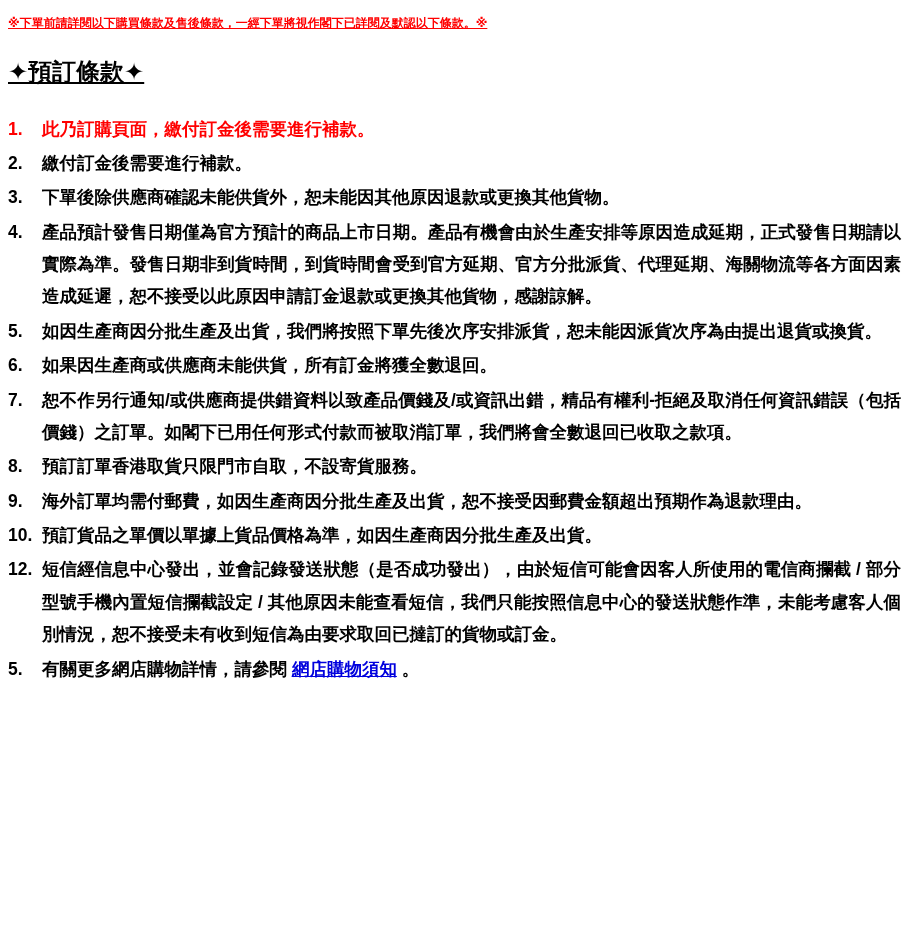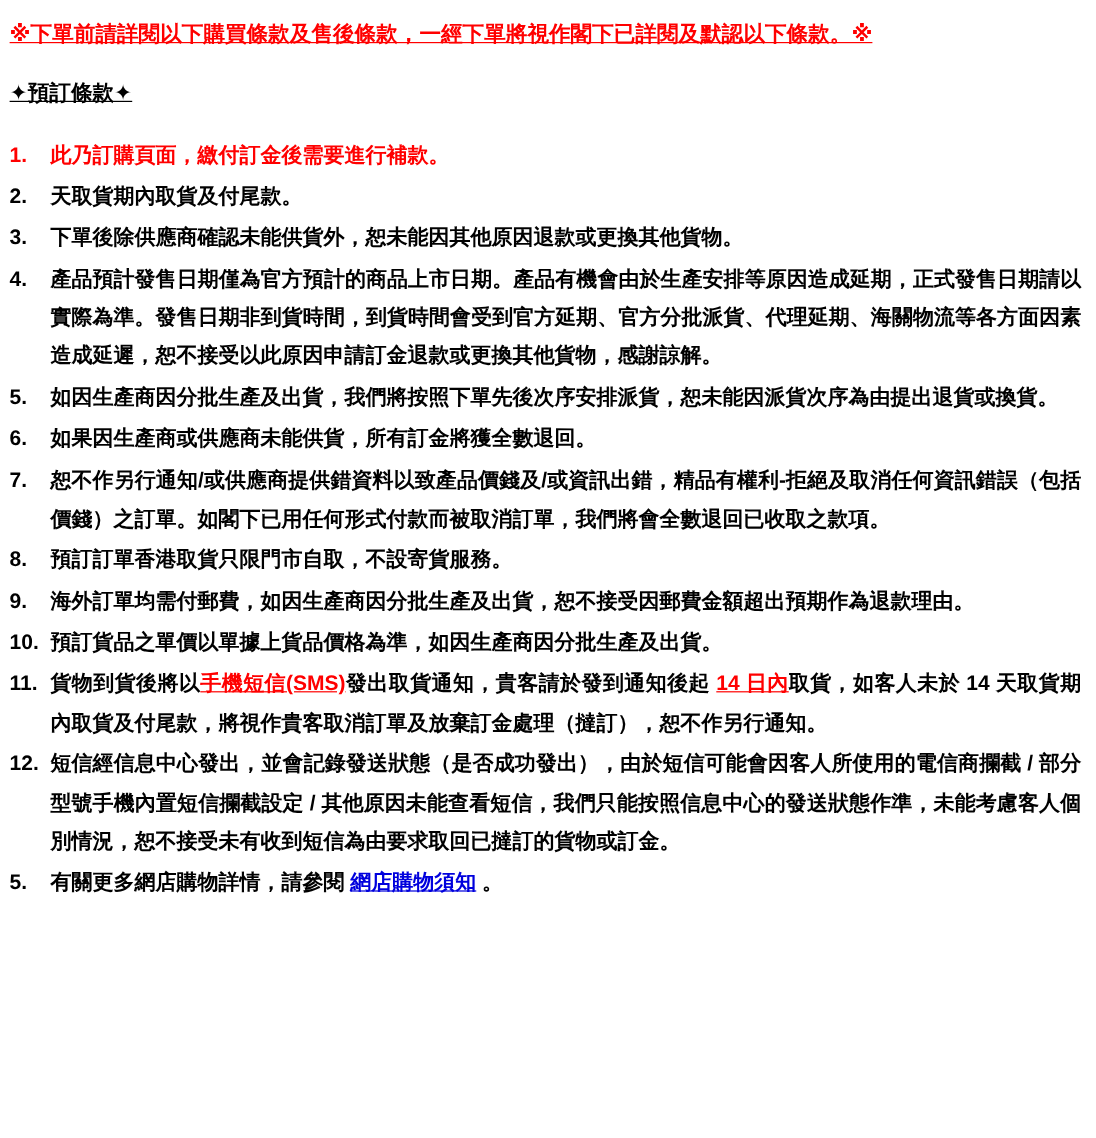--- a/index.html
+++ b/index.html
@@ -15,27 +15,27 @@
     font-family: "Liberation Sans", "DejaVu Sans", sans-serif;
     font-weight: bold;
     font-size: 17.5px;
     line-height: 1.85;
     color: #000000;
   }
   .title {
     color: #ff0000;
     text-decoration: underline;
     margin: 0 0 16px 0;
-    font-size: 18px;
+    font-size: 12px;
   }
   .section-heading {
     color: #000000;
     text-decoration: underline;
     margin: 0 0 18px 0;
-    font-size: 18px;
+    font-size: 24px;
   }
   .terms-list {
     margin: 0;
   }
   .term {
     display: flex;
     align-items: flex-start;
     margin: 0 0 2px 0;
   }
   .term-num {
@@ -60,21 +60,21 @@
 
   <div class="section-heading">✦預訂條款✦</div>
 
   <div class="terms-list">
       <div class="term">
         <span class="term-num num-red">1.</span>
         <span class="term-text"><span class="seg-red">此乃訂購頁面，繳付訂金後需要進行補款。</span></span>
       </div>
       <div class="term">
         <span class="term-num">2.</span>
-        <span class="term-text"><span class="seg-normal">天取貨期內取貨及付尾款。</span></span>
+        <span class="term-text"><span class="seg-normal">繳付訂金後需要進行補款。</span></span>
       </div>
       <div class="term">
         <span class="term-num">3.</span>
         <span class="term-text"><span class="seg-normal">下單後除供應商確認未能供貨外，恕未能因其他原因退款或更換其他貨物。</span></span>
       </div>
       <div class="term">
         <span class="term-num">4.</span>
         <span class="term-text"><span class="seg-normal">產品預計發售日期僅為官方預計的商品上市日期。產品有機會由於生產安排等原因造成延期，正式發售日期請以實際為準。發售日期非到貨時間，到貨時間會受到官方延期、官方分批派貨、代理延期、海關物流等各方面因素造成延遲，恕不接受以此原因申請訂金退款或更換其他貨物，感謝諒解。</span></span>
       </div>
       <div class="term">
@@ -95,24 +95,20 @@
       </div>
       <div class="term">
         <span class="term-num">9.</span>
         <span class="term-text"><span class="seg-normal">海外訂單均需付郵費，如因生產商因分批生產及出貨，恕不接受因郵費金額超出預期作為退款理由。</span></span>
       </div>
       <div class="term">
         <span class="term-num">10.</span>
         <span class="term-text"><span class="seg-normal">預訂貨品之單價以單據上貨品價格為準，如因生產商因分批生產及出貨。</span></span>
       </div>
       <div class="term">
-        <span class="term-num">11.</span>
-        <span class="term-text"><span class="seg-normal">貨物到貨後將以</span><span class="seg-red-underline">手機短信(SMS)</span><span class="seg-normal">發出取貨通知，貴客請於發到通知後起 </span><span class="seg-red-underline">14 日內</span><span class="seg-normal">取貨，如客人未於 14 天取貨期內取貨及付尾款，將視作貴客取消訂單及放棄訂金處理（撻訂），恕不作另行通知。</span></span>
-      </div>
-      <div class="term">
         <span class="term-num">12.</span>
         <span class="term-text"><span class="seg-normal">短信經信息中心發出，並會記錄發送狀態（是否成功發出），由於短信可能會因客人所使用的電信商攔截 / 部分型號手機內置短信攔截設定 / 其他原因未能查看短信，我們只能按照信息中心的發送狀態作準，未能考慮客人個別情況，恕不接受未有收到短信為由要求取回已撻訂的貨物或訂金。</span></span>
       </div>
       <div class="term">
         <span class="term-num">5.</span>
         <span class="term-text"><span class="seg-normal">有關更多網店購物詳情，請參閱 </span><a class="seg-link" href="#">網店購物須知</a><span class="seg-normal"> 。</span></span>
       </div>
     </div>
 </div>
 

